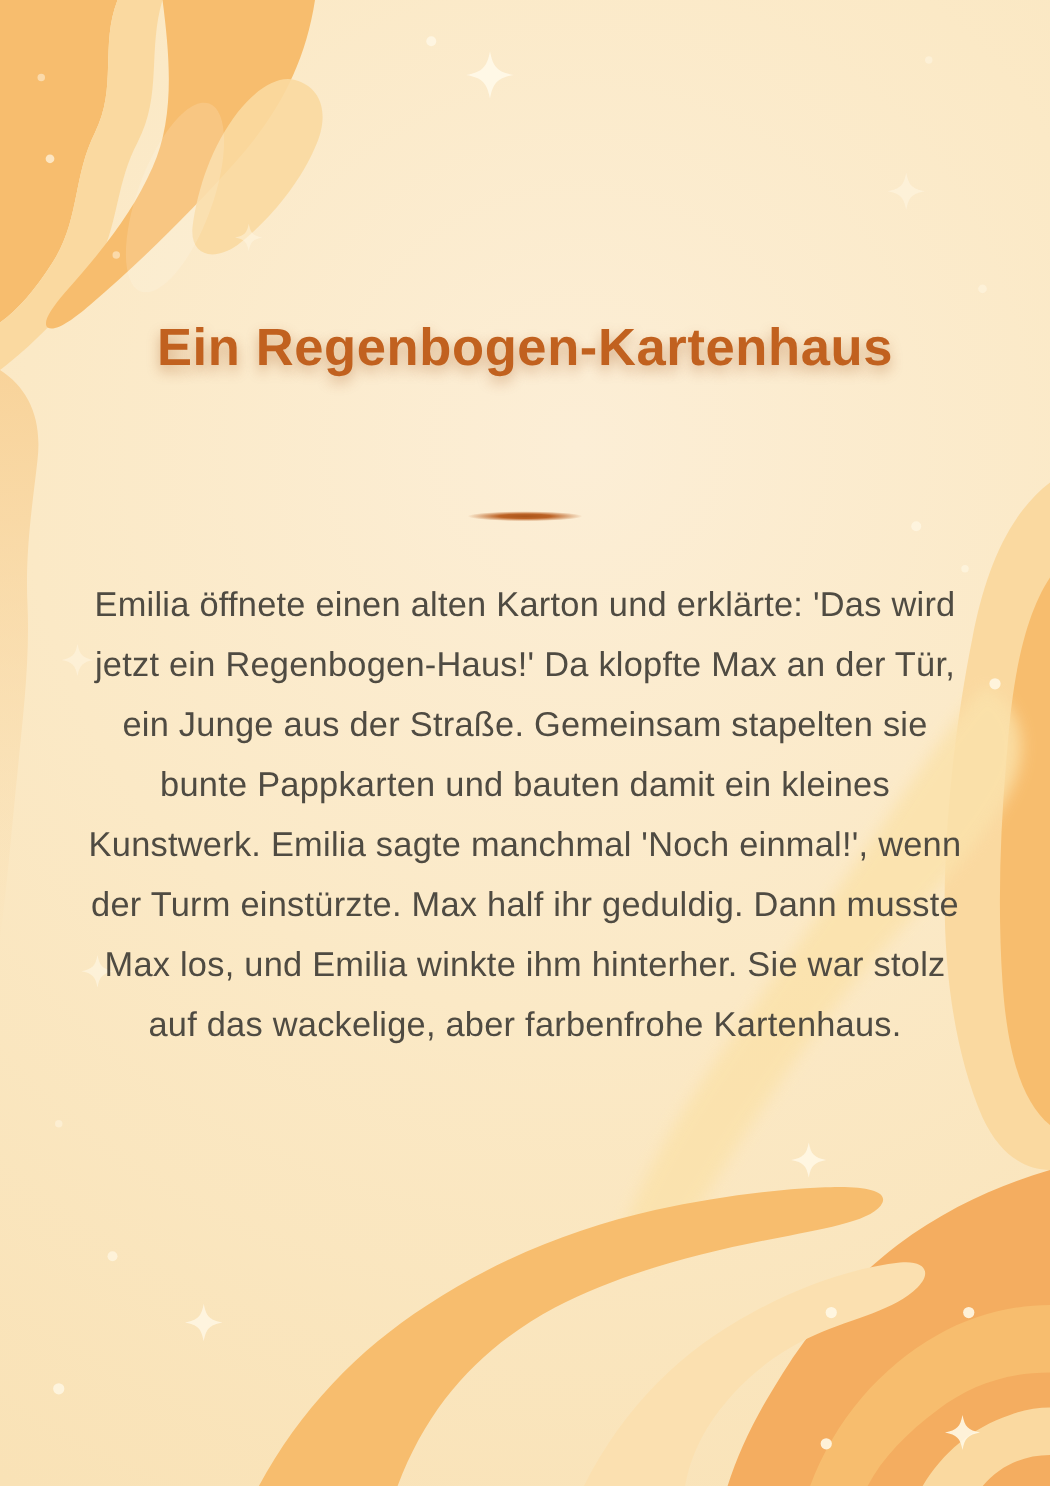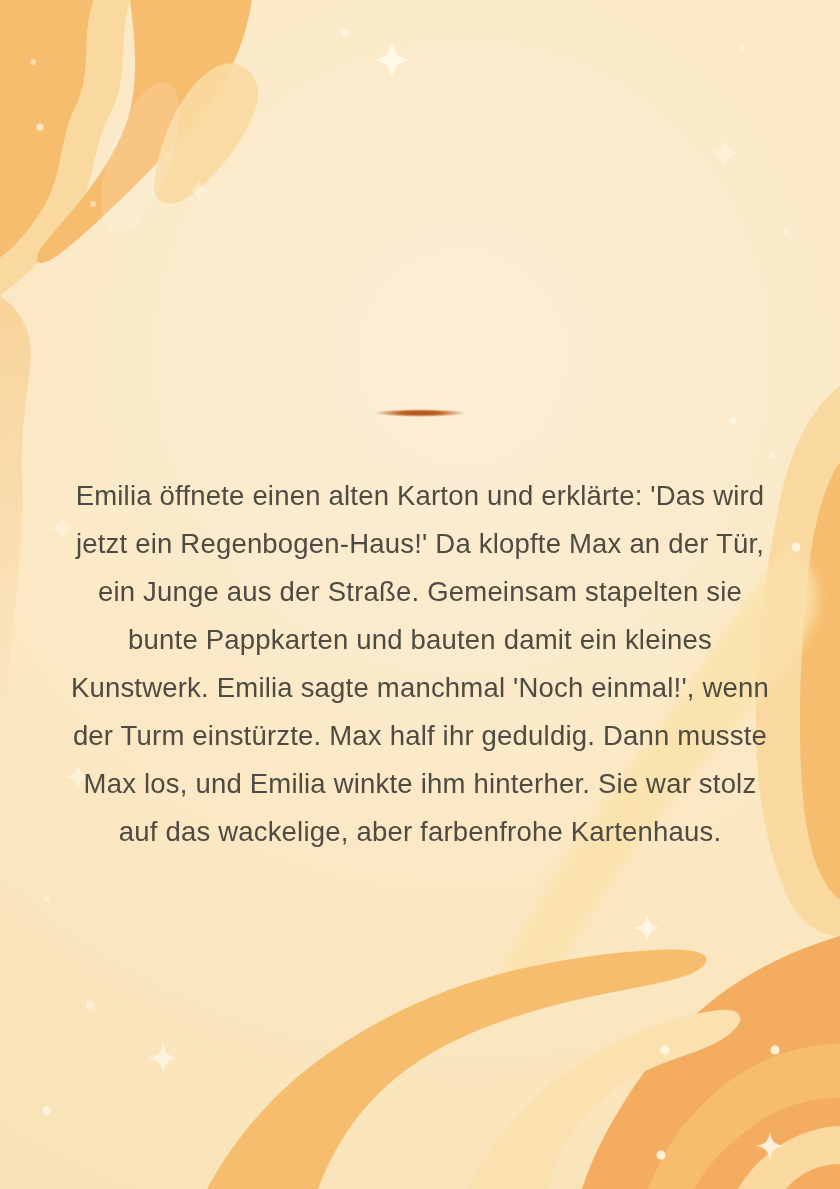--- a/index.html
+++ b/index.html
@@ -27,21 +27,21 @@
     text-shadow:0 5px 10px rgba(164,80,20,.38);
   }
   .title span{display:block;}
   .divider{
     position:absolute;top:409px;left:50%;transform:translateX(-50%);
     width:92px;height:8px;border-radius:50%;
     background:radial-gradient(ellipse closest-side, var(--divider) 0%, #bc6326 45%, rgba(188,99,38,0) 100%);
     filter:blur(.6px);
   }
   .story{
-    position:absolute;top:472px;left:50%;transform:translateX(-50%);
+    position:absolute;top:460px;left:50%;transform:translateX(-50%);
     width:700px;margin:0;
     font-size:27.5px;line-height:48px;font-weight:400;letter-spacing:.2px;
     color:var(--text);
   }
 </style>
 </head>
 <body>
 
 <div class="page">
 
@@ -105,18 +105,19 @@
       <circle cx="47" cy="899" r="3" opacity="0.5"></circle>
       <circle cx="47" cy="1111" r="4.5" opacity="0.8"></circle>
       <circle cx="665" cy="1050" r="4.5" opacity="0.9"></circle>
       <circle cx="775" cy="1050" r="4.5" opacity="0.9"></circle>
       <circle cx="661" cy="1155" r="4.5" opacity="0.9"></circle>
     </g>
   </svg>
 
   <div class="content">
     <h1 class="title">
+      <span>Ein Regenbogen-Kartenhaus</span>
     </h1>
     <div class="divider"></div>
     <p class="story">Emilia öffnete einen alten Karton und erklärte: 'Das wird jetzt ein Regenbogen-Haus!' Da klopfte Max an der Tür, ein Junge aus der Straße. Gemeinsam stapelten sie bunte Pappkarten und bauten damit ein kleines Kunstwerk. Emilia sagte manchmal 'Noch einmal!', wenn der Turm einstürzte. Max half ihr geduldig. Dann musste Max los, und Emilia winkte ihm hinterher. Sie war stolz auf das wackelige, aber farbenfrohe Kartenhaus.</p>
   </div>
 
 </div>
 
 </body></html>

